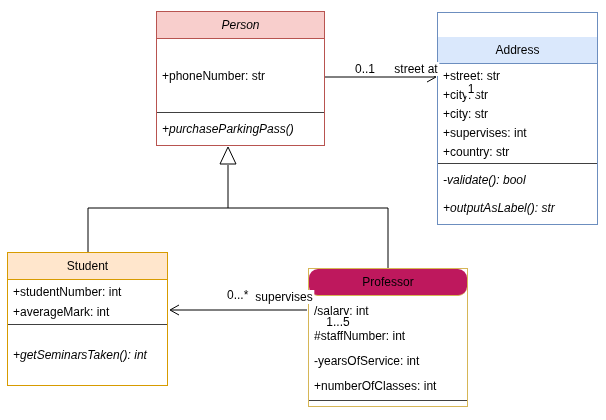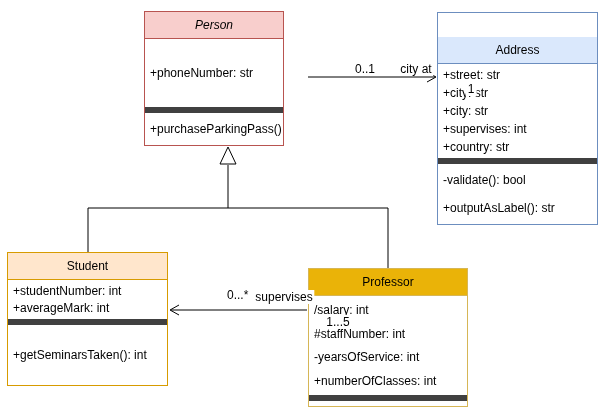--- a/index.html
+++ b/index.html
@@ -34,49 +34,50 @@
     flex: 1 1 auto;
     display: flex;
     flex-direction: column;
     justify-content: space-around;
     padding: 2px 0;
   }
   .uml-methods {
     display: flex;
     flex-direction: column;
     justify-content: space-around;
-    border-top: 6px solid #404040;
+    border-top: 1px solid #404040;
     padding: 2px 0;
+    font-style: italic;
   }
   .member {
     padding-left: 5px;
     white-space: nowrap;
     line-height: 14px;
   }
   .underline { text-decoration: underline; }
   .italic { font-style: italic; }
 
   
-  .cls-person { left: 144px; top: 11px; width: 140px; height: 135px; border-color: #b85450; }
+  .cls-person { left: 156px; top: 11px; width: 169px; height: 135px; border-color: #b85450; }
   .cls-person .uml-title { background: #f8cecc; border-bottom-color: #b85450; }
   .cls-person .uml-methods { flex: 0 0 28px; }
 
   
   .cls-address { left: 437px; top: 12px; width: 161px; height: 213px; border-color: #6c8ebf; }
   .cls-address .uml-title { background: #dae8fc; border-bottom-color: #6c8ebf; margin-top: 24px; }
   .cls-address .uml-methods { flex: 0 0 56px; }
 
   
   .cls-student { left: 7px; top: 252px; width: 161px; height: 134px; border-color: #d79b00; }
   .cls-student .uml-title { background: #ffe6cc; border-bottom-color: #d79b00; }
   .cls-student .uml-methods { flex: 0 0 56px; }
 
   
   .cls-professor { left: 308px; top: 268px; width: 160px; height: 139px; border-color: #d6b656; }
-  .cls-professor .uml-title { background: #eab308; border-bottom-color: #d6b656; }
+  .cls-professor .uml-title { background: #be185d; border-bottom-color: #d6b656; border-radius: 9px; }
   .cls-professor .uml-methods { flex: 0 0 5px; padding: 0; }
 
   
   svg.edges {
     position: absolute;
     left: 0; top: 0;
     width: 606px; height: 420px;
     pointer-events: none;
   }
   svg.edges path, svg.edges polygon {
@@ -154,20 +155,20 @@
     <div class="uml-attrs">
       <div class="member">/salary: int</div>
       <div class="member">#staffNumber: int</div>
       <div class="member">-yearsOfService: int</div>
       <div class="member">+numberOfClasses: int</div>
     </div>
     <div class="uml-methods"></div>
   </div>
 
   <div class="edge-label" style="left:309px; top:62px;">0..1</div>
-  <div class="edge-label center-anchor" style="left:372px; top:62px;">city at</div>
+  <div class="edge-label center-anchor" style="left:372px; top:62px;">street at</div>
   <div class="edge-label center-anchor" style="left:427px; top:82px;">1</div>
 
   <div class="edge-label" style="left:181px; top:288px;">0...*</div>
   <div class="edge-label center-anchor" style="left:240px; top:290px;">supervises</div>
   <div class="edge-label center-anchor" style="left:294px; top:315px;">1...5</div>
 
 </div>
 
 </body></html>

